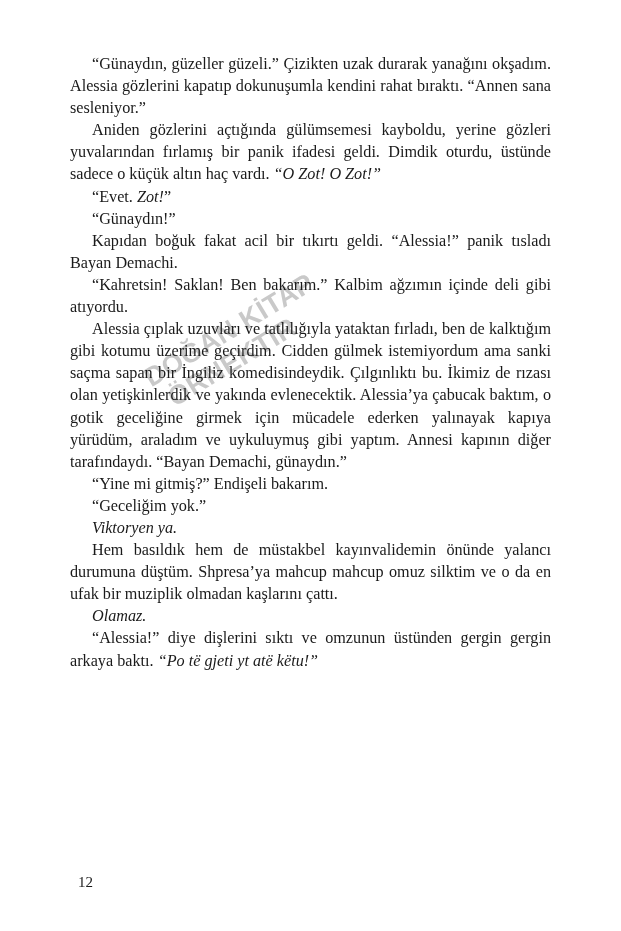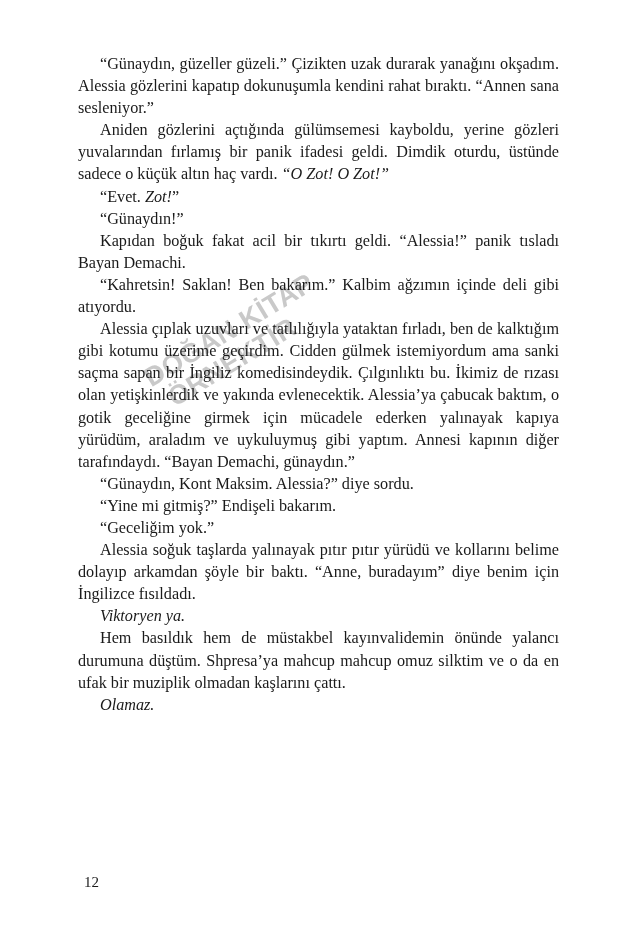--- a/index.html
+++ b/index.html
@@ -45,38 +45,38 @@
     letter-spacing: 0.5px;
     white-space: nowrap;
     line-height: 1.06;
   }
   .watermark .wm-line.l1 { font-size: 27px; }
   .watermark .wm-line.l2 { font-size: 27px; margin-left: 10px; }
 
   
   .textblock {
     position: absolute;
-    left: 78px;
+    left: 70px;
     top: 53px;
     width: 481px;
     z-index: 2;
   }
   .para {
     margin: 0;
     text-indent: 22px;
     text-align: justify;
     font-size: 16.2px;
     line-height: 22.1px;
     hyphens: manual;
   }
   .para i, .para em { }
 
   .folio {
     position: absolute;
-    left: 84px;
+    left: 78px;
     top: 873px;
     font-size: 15px;
     line-height: 18px;
     color: #1a1a1a;
     z-index: 2;
   }
 </style>
 </head>
 <body style="background: rgb(255, 255, 255);">
 
@@ -88,24 +88,23 @@
   </div>
 
   <div class="textblock" id="body-text-column">
       <p class="para">“Günaydın, güzeller güzeli.” Çizikten uzak durarak yanağını okşadım. Alessia gözlerini kapatıp dokunuşumla kendini rahat bıraktı. “Annen sana sesleniyor.”</p>
       <p class="para">Aniden gözlerini açtığında gülümsemesi kayboldu, yerine gözleri yuvalarından fırlamış bir panik ifadesi geldi. Dimdik oturdu, üstünde sadece o küçük altın haç vardı. <i>“O Zot! O Zot!”</i></p>
       <p class="para">“Evet. <i>Zot!</i>”</p>
       <p class="para">“Günaydın!”</p>
       <p class="para">Kapıdan boğuk fakat acil bir tıkırtı geldi. “Alessia!” panik tısladı Bayan Demachi.</p>
       <p class="para">“Kahretsin! Saklan! Ben bakarım.” Kalbim ağzımın içinde deli gibi atıyordu.</p>
       <p class="para">Alessia çıplak uzuvları ve tatlılığıyla yataktan fırladı, ben de kalktığım gibi kotumu üzerime geçirdim. Cidden gülmek istemiyordum ama sanki saçma sapan bir İngiliz komedisindeydik. Çılgınlıktı bu. İkimiz de rızası olan yetişkinlerdik ve yakında evlenecektik. Alessia’ya çabucak baktım, o gotik geceliğine girmek için mücadele ederken yalınayak kapıya yürüdüm, araladım ve uykuluymuş gibi yaptım. Annesi kapının diğer tarafındaydı. “Bayan Demachi, günaydın.”</p>
-      <p class="para">“Günaydın, Kont Maksim. Alessia?” diye sordu.</p>
       <p class="para">“Yine mi gitmiş?” Endişeli bakarım.</p>
       <p class="para">“Geceliğim yok.”</p>
-      <p class="para">Alessia soğuk taşlarda yalınayak pıtır pıtır yürüdü ve kollarını belime dolayıp arkamdan şöyle bir baktı. “Anne, buradayım” diye benim için İngilizce fısıldadı.</p>
       <p class="para"><i>Viktoryen ya.</i></p>
       <p class="para">Hem basıldık hem de müstakbel kayınvalidemin önünde yalancı durumuna düştüm. Shpresa’ya mahcup mahcup omuz silktim ve o da en ufak bir muziplik olmadan kaşlarını çattı.</p>
       <p class="para"><i>Olamaz.</i></p>
+      <p class="para">“Alessia!” diye dişlerini sıktı ve omzunun üstünden gergin gergin arkaya baktı. <i>“Po të gjeti yt atë këtu!”</i></p>
     </div>
 
   <div class="folio">12</div>
 
 </div>
 
 </body></html>

